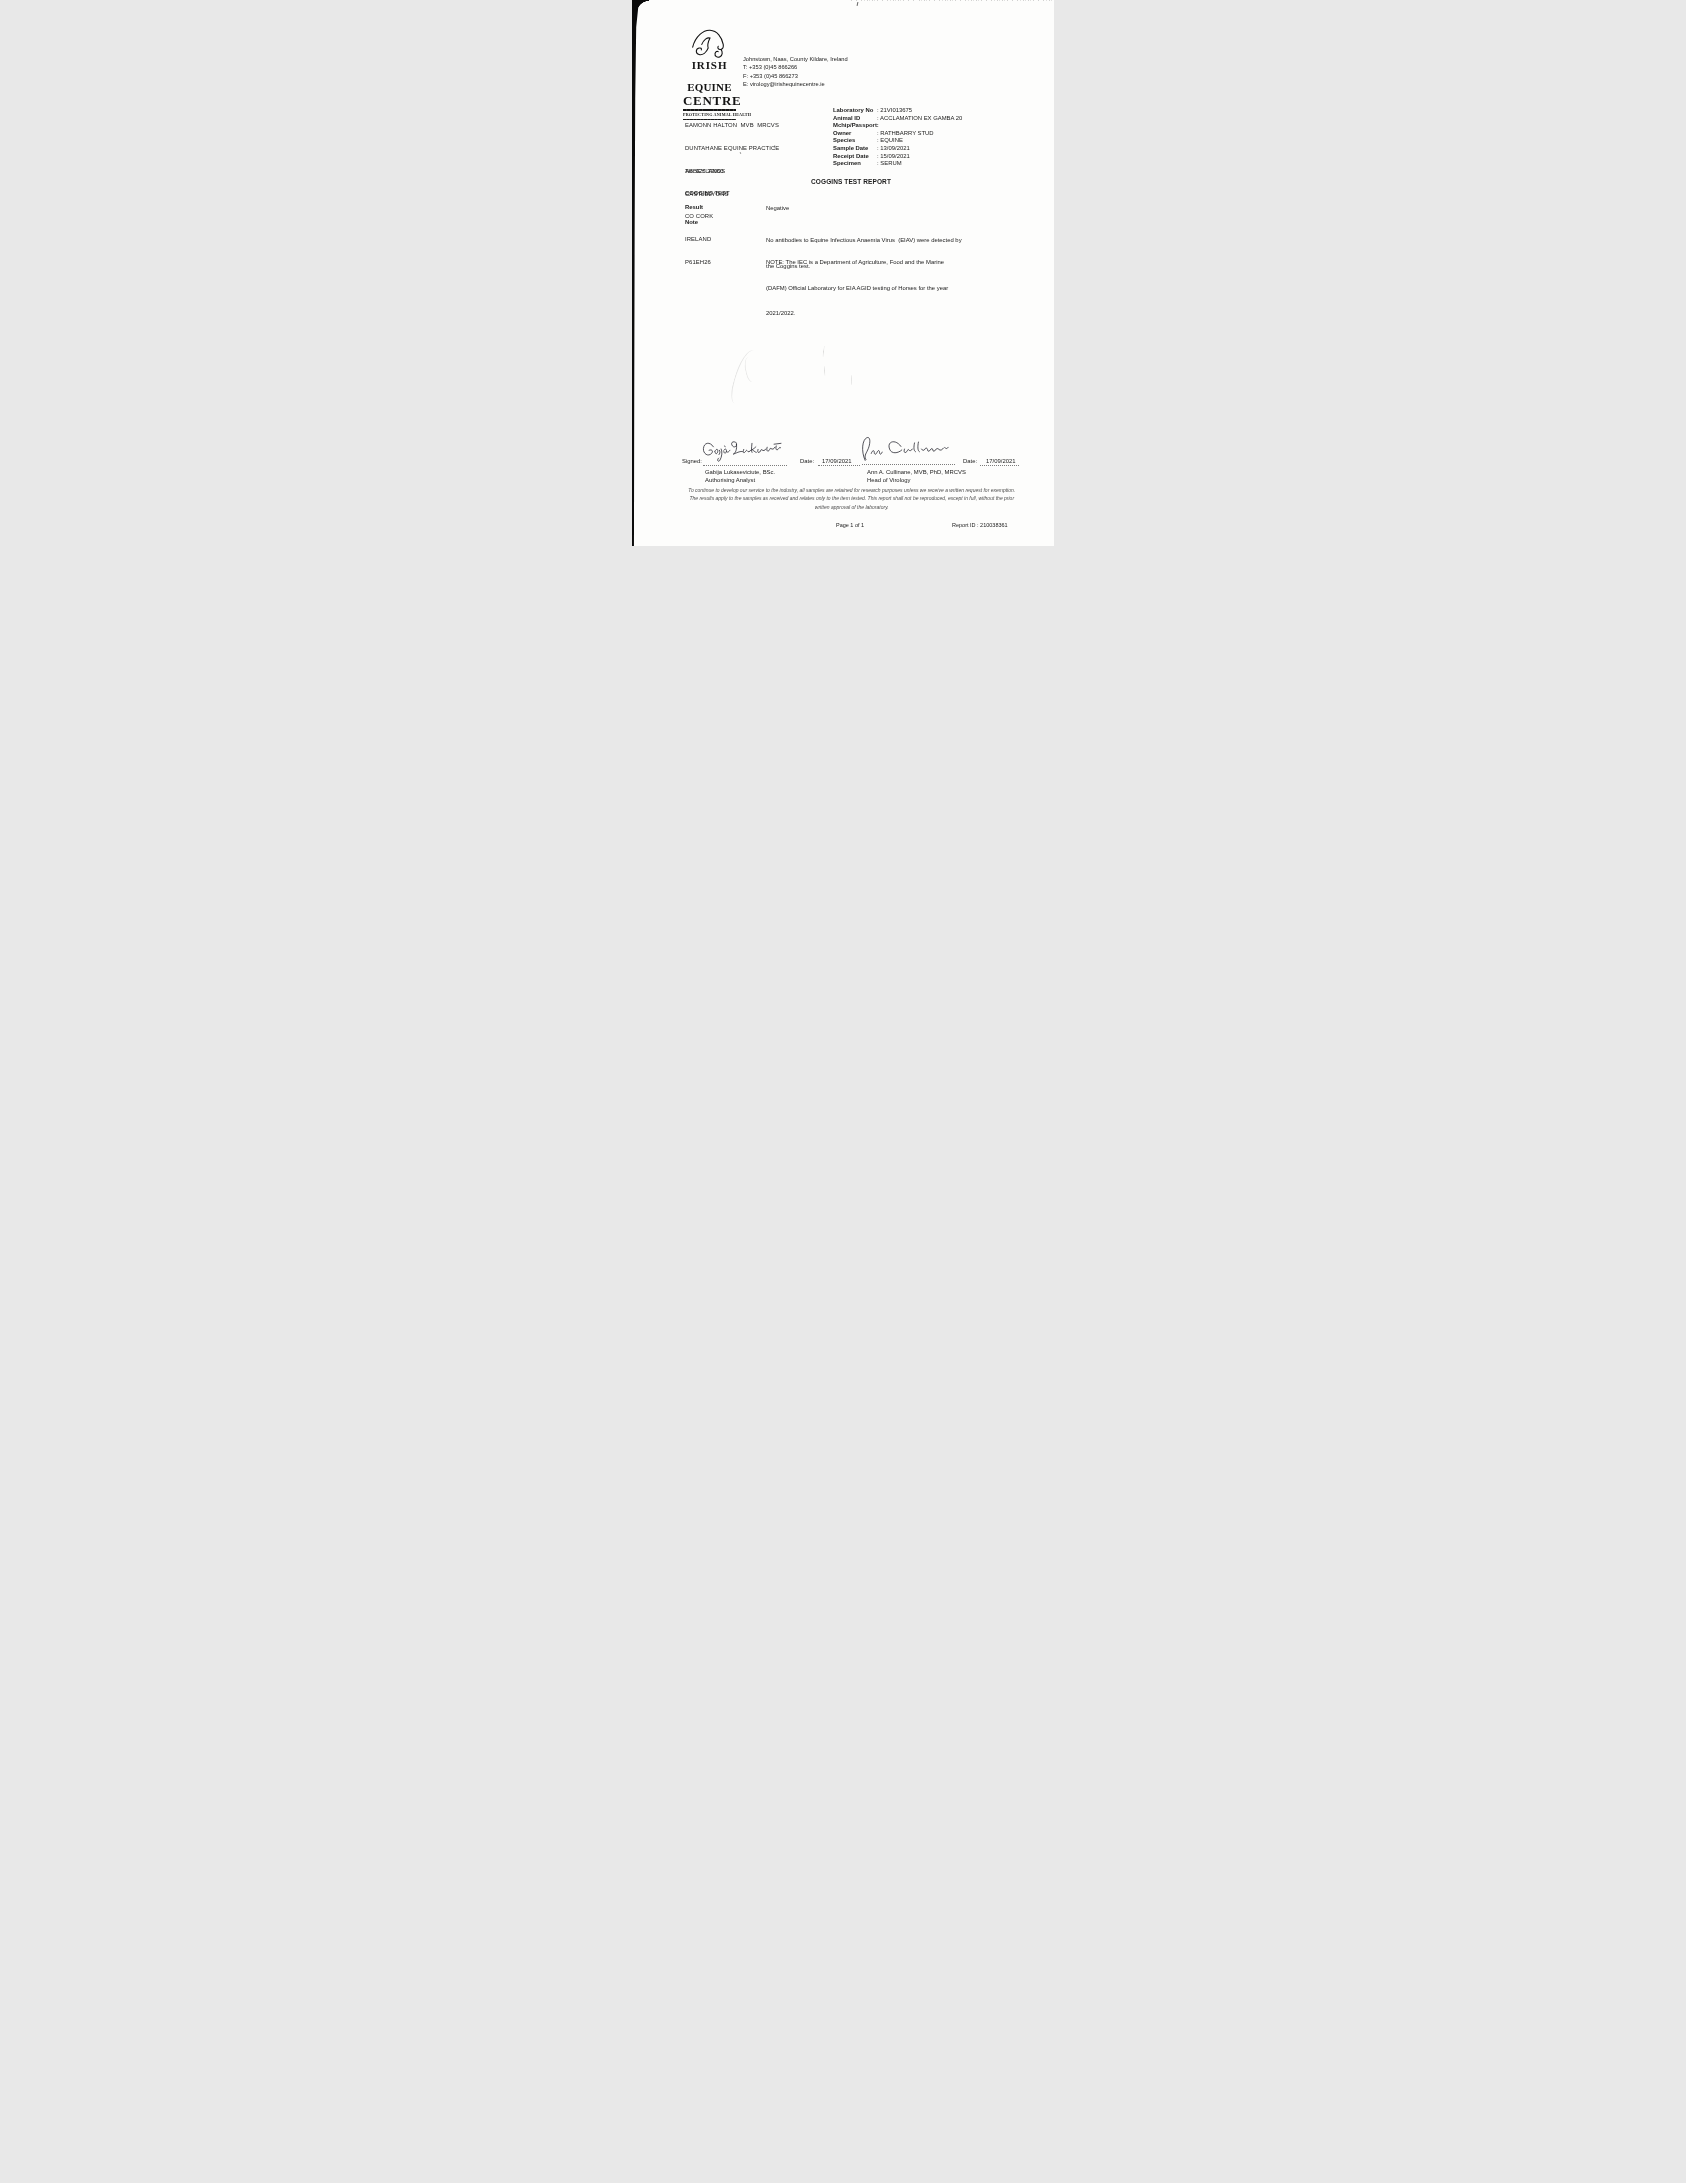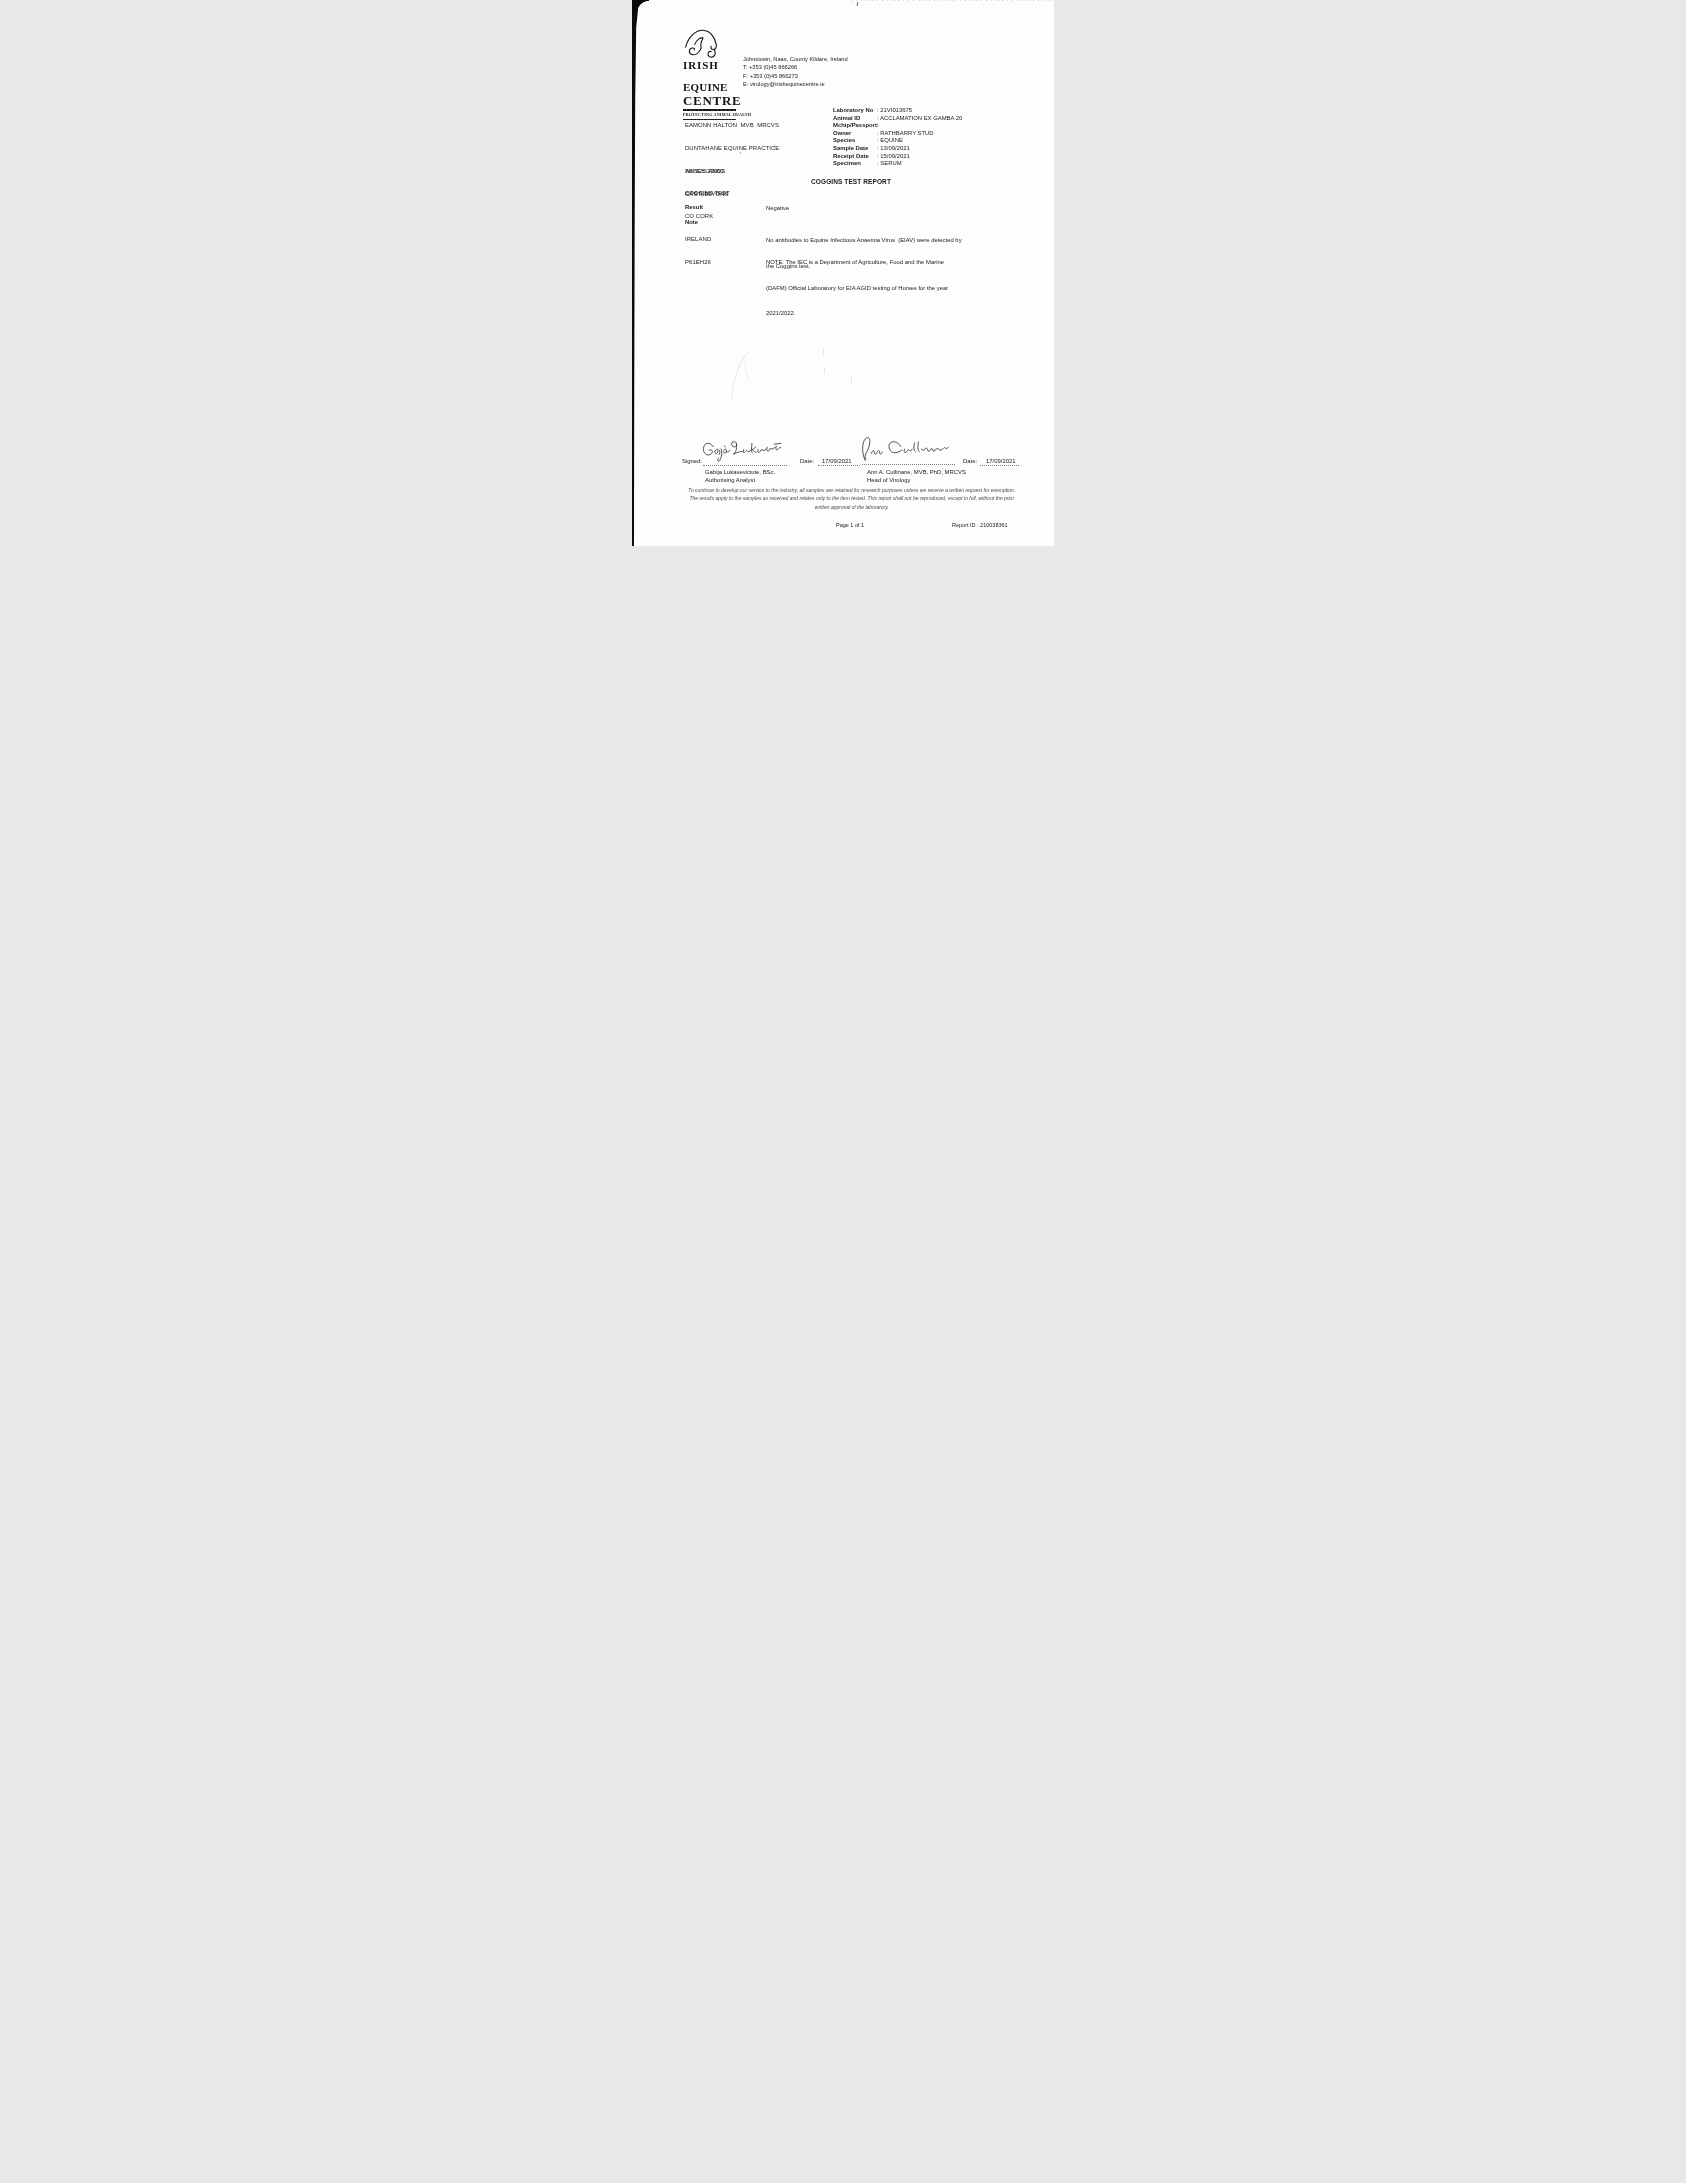--- a/index.html
+++ b/index.html
@@ -12,21 +12,21 @@
   
   .left-edge{position:absolute;left:0;top:0;width:7px;height:546px;background:#0b0b0b;
     clip-path:polygon(0 0,100% 0,60% 5%,46% 18%,38% 42%,32% 72%,28% 100%,0 100%);}
   .corner-black{position:absolute;left:3.5px;top:0;width:13px;height:13px;
     background:radial-gradient(circle at 13px 13px,transparent 11.8px,#0b0b0b 12.2px);}
   .top-noise{position:absolute;top:0;right:0;width:48%;height:1.3px;opacity:.45;
     background:repeating-linear-gradient(90deg,#9a9a9a 0 0.9px,transparent 0.9px 2.6px,#bdbdbd 2.6px 3.1px,transparent 3.1px 5.2px);}
   .speck{position:absolute;background:#333;opacity:.75;}
   .squiggle{position:absolute;border-left:0.4px solid #8d8d8d;border-radius:60% 40%;}
   
-  .logo{position:absolute;left:51px;top:28px;width:53px;color:#141414;}
+  .logo{position:absolute;left:51px;top:28px;width:53px;text-align:center;color:#141414;}
   .logo .name{font-family:"Liberation Serif",serif;font-weight:bold;line-height:1;}
   .l1{font-size:11px;letter-spacing:0.9px;}
   .l2{font-size:11px;letter-spacing:0.2px;margin-top:11px;}
   .l3{font-size:13px;letter-spacing:0.7px;margin-top:1.3px;}
   .rule{height:1.3px;margin-top:2.2px;background:repeating-linear-gradient(90deg,#161616 0 3.1px,#3a3a3a 3.1px 3.9px);}
   .rule2{height:0.9px;margin-top:1.3px;background:repeating-linear-gradient(90deg,#161616 0 2.6px,#3a3a3a 2.6px 3.5px);}
   .tagline{font-family:"Liberation Serif",serif;font-weight:bold;font-size:4.1px;letter-spacing:0.2px;margin-top:1.7px;white-space:nowrap;}
   .contact{position:absolute;left:111px;top:55px;font-size:5.7px;line-height:8.3px;}
   
   .recipient{position:absolute;left:53px;top:107px;font-size:5.9px;line-height:7.6px;letter-spacing:0.1px;white-space:pre;}

